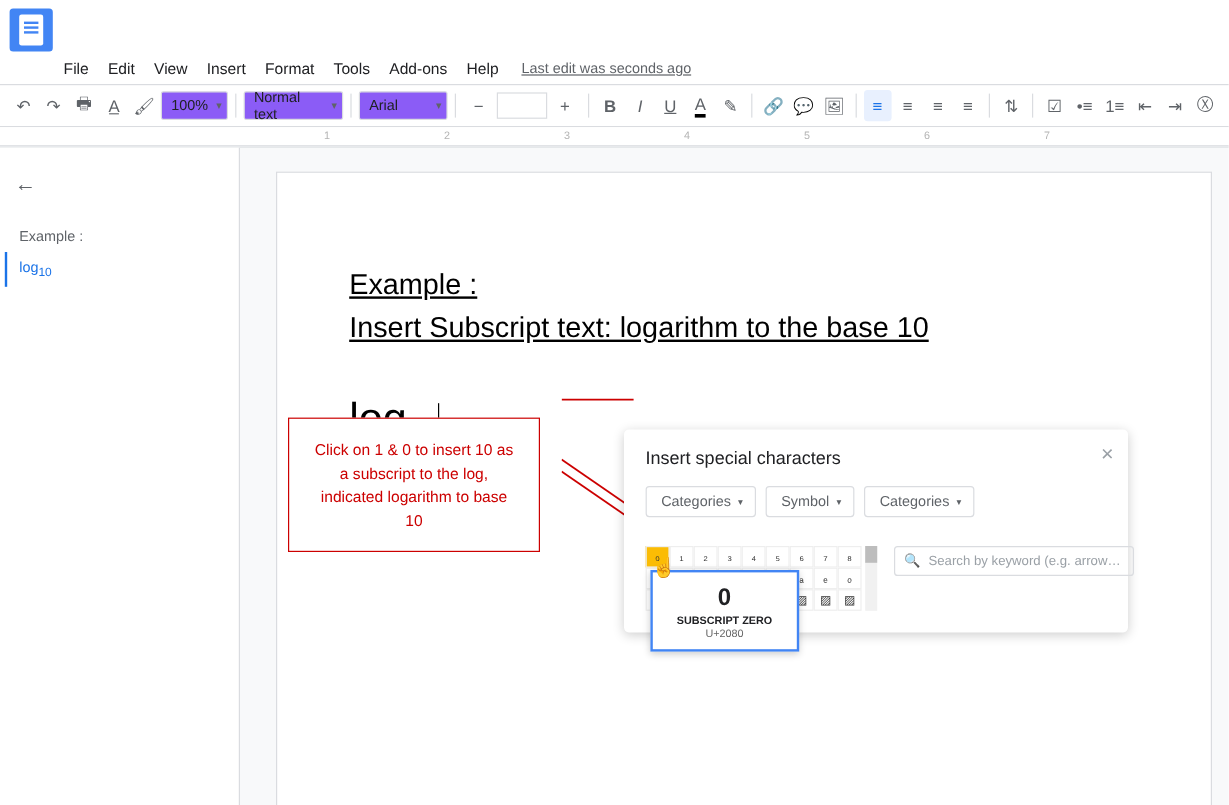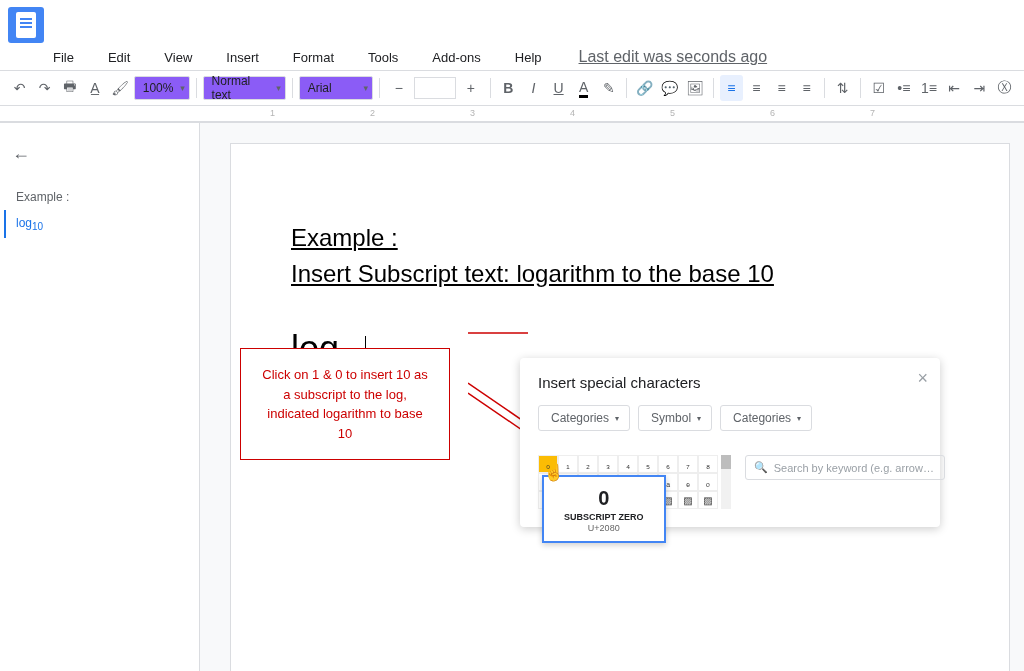--- a/index.html
+++ b/index.html
@@ -6,23 +6,23 @@
   body { font-family: Arial, sans-serif; font-size: 13px; color: #202124; width: 1024px; height: 671px; overflow: hidden; background: #fff; }
   .header { display: flex; align-items: center; padding: 6px 8px 0 8px; height: 44px; }
   .docs-logo { width: 36px; height: 36px; background: #4285f4; border-radius: 3px; display: flex; align-items: center; justify-content: center; margin-right: 6px; }
   .docs-logo-inner { width: 20px; height: 26px; background: #fff; border-radius: 2px; position: relative; }
   .docs-logo-inner::before { content:""; position:absolute; left:4px; right:4px; top:6px; height:2px; background:#4285f4; box-shadow: 0 4px 0 #4285f4, 0 8px 0 #4285f4; }
   .title-area { flex: 1; }
   .title-row { display: flex; align-items: center; gap: 8px; font-size: 18px; color: #5f6368; }
   .title-text { color: #202124; }
   .title-icon { font-size: 16px; color: #5f6368; }
   .save-row { display: flex; align-items: center; gap: 4px; font-size: 12px; color: #5f6368; padding-left: 12px; }
-  .menu-bar { display: flex; gap: 20px; padding: 0 8px 0 46px; height: 26px; align-items: center; font-size: 13px; color: #202124; }
+  .menu-bar { display: flex; gap: 2px; padding: 0 8px 0 46px; height: 26px; align-items: center; font-size: 13px; color: #202124; }
   .menu-item { padding: 4px 7px; cursor: pointer; }
-  .last-edit { color: #5f6368; text-decoration: underline; margin-left: 10px; font-size: 16px; }
+  .last-edit { color: #5f6368; text-decoration: underline; margin-left: 10px; font-size: 12px; }
   .toolbar { display: flex; align-items: center; gap: 2px; padding: 4px 8px; border-top: 1px solid #dadce0; border-bottom: 1px solid #dadce0; height: 36px; background: #fff; }
   .tb-btn { width: 26px; height: 26px; display: flex; align-items: center; justify-content: center; border-radius: 3px; cursor: pointer; color: #5f6368; font-size: 14px; }
   .tb-combo { height: 24px; border: 1px solid #dadce0; border-radius: 2px; display: flex; align-items: center; padding: 0 18px 0 8px; font-size: 12px; color: #202124; position: relative; cursor: pointer; background: #8b5cf6; }
   .tb-combo::after { content: "▾"; position: absolute; right: 4px; font-size: 9px; color: #5f6368; }
   .tb-sep { width: 1px; height: 20px; background: #dadce0; margin: 0 4px; }
   .tb-btn.active { background: #e8f0fe; color: #1a73e8; }
   .fontsize { display: flex; align-items: center; }
   .fontsize input { width: 30px; height: 22px; text-align: left; border: 1px solid #dadce0; font-size: 12px; margin: 0 2px; padding-left: 40px; }
   .workspace { display: flex; height: calc(671px - 106px); background: #f8f9fa; border-top: 1px solid #dadce0; }
   .ruler { height: 16px; background: #fff; border-bottom: 1px solid #dadce0; position: relative; font-size: 9px; color: #b4b4b4; }

